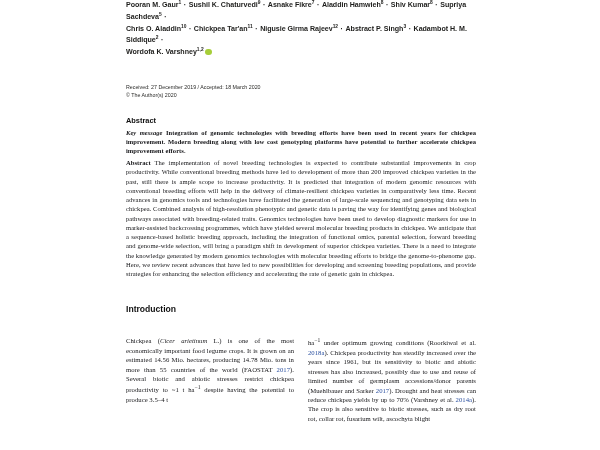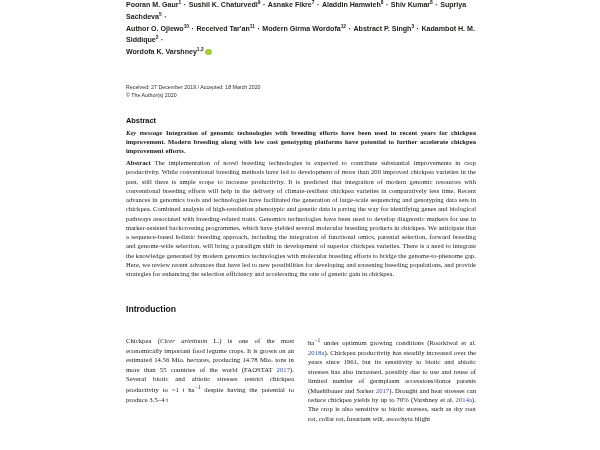--- a/index.html
+++ b/index.html
@@ -145,21 +145,21 @@
   i { font-style: italic; }
 </style>
 </head>
 <body>
 
 <div class="page">
   <div class="content">
 
     <div class="authors">
       <div id="authors-line-1"><span>Pooran M. Gaur</span><sup>1</sup><span class="sep"> · </span><span>Sushil K. Chaturvedi</span><sup>9</sup><span class="sep"> · </span><span>Asnake Fikre</span><sup>7</sup><span class="sep"> · </span><span>Aladdin Hamwieh</span><sup>8</sup><span class="sep"> · </span><span>Shiv Kumar</span><sup>8</sup><span class="sep"> · </span><span>Supriya Sachdeva</span><sup>5</sup><span class="sep"> · </span></div>
-      <div id="authors-line-2"><span>Author O. Ojiewo</span><sup>10</sup><span class="sep"> · </span><span>Received Tar'an</span><sup>11</sup><span class="sep"> · </span><span>Modern Girma Wordofa</span><sup>12</sup><span class="sep"> · </span><span>Abstract P. Singh</span><sup>3</sup><span class="sep"> · </span><span>Kadambot H. M. Siddique</span><sup>2</sup><span class="sep"> · </span></div>
+      <div id="authors-line-2"><span>Chris O. Aladdin</span><sup>10</sup><span class="sep"> · </span><span>Chickpea Tar'an</span><sup>11</sup><span class="sep"> · </span><span>Nigusie Girma Rajeev</span><sup>12</sup><span class="sep"> · </span><span>Abstract P. Singh</span><sup>3</sup><span class="sep"> · </span><span>Kadambot H. M. Siddique</span><sup>2</sup><span class="sep"> · </span></div>
       <div id="authors-line-3"><span>Wordofa K. Varshney</span><sup>1,2</sup><span class="orcid"></span></div>
     </div>
 
     <div class="received">Received: 27 December 2019 / Accepted: 18 March 2020</div>
     <div class="copyright">© The Author(s) 2020</div>
 
     <div class="abstract-head">Abstract</div>
 
     <p class="abs-para keymsg">
       <span class="lbl-bold-italic">Key message</span><span>&nbsp;</span><span>Integration of genomic technologies with breeding efforts have been used in recent years for chickpea improvement. Modern breeding along with low cost genotyping platforms have potential to further accelerate chickpea improvement efforts.</span>

